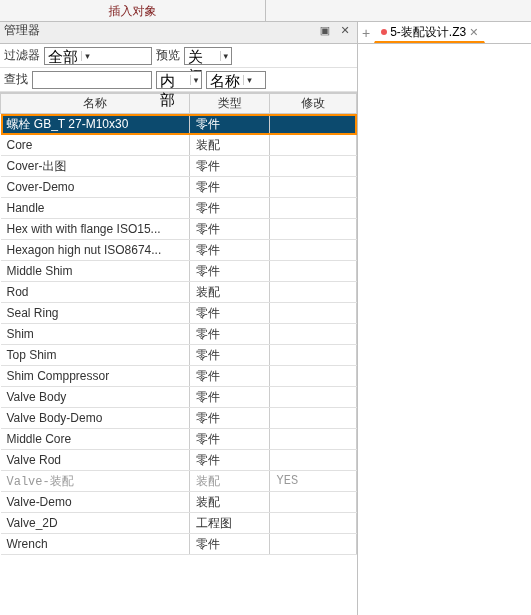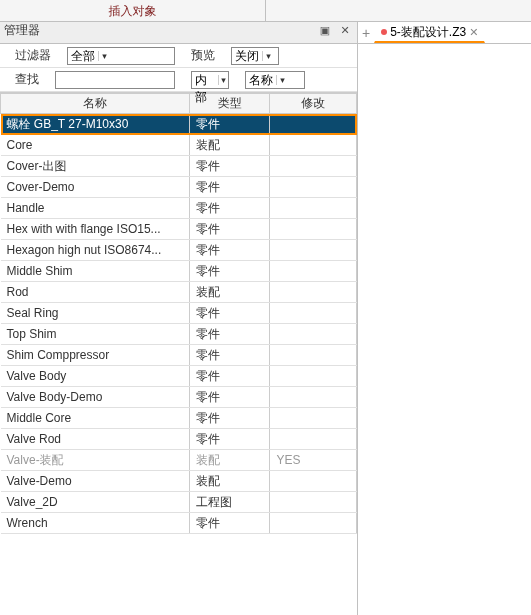--- a/index.html
+++ b/index.html
@@ -10,34 +10,34 @@
 .top-tab:last-child { border-right: none; margin-top: 39px; }
 
 .main-row { display: flex; flex: 1; overflow: hidden; }
 .left-panel { width: 358px; display: flex; flex-direction: column; border-right: 1px solid #c0c0c0; }
 .right-panel { flex: 1; background: #fff; }
 
 .panel-header { display: flex; align-items: flex-start; height: 22px; background: #eee; border-bottom: 1px solid #c0c0c0; padding: 0 4px; gap: 4px; }
 .panel-title { flex: 1; color: #333; }
 .icon-btn { width: 16px; height: 16px; display: flex; align-items: center; justify-content: center; color: #555; cursor: pointer; font-size: 11px; }
 
-.toolbar { display: flex; align-items: center; height: 24px; padding: 2px 15px; gap: 16px; border-bottom: 1px solid #e0e0e0; }
+.toolbar { display: flex; align-items: center; height: 24px; padding: 2px 4px; gap: 4px; border-bottom: 1px solid #e0e0e0; }
 .toolbar label { color: #333; white-space: nowrap; }
 .combo { position: relative; display: inline-flex; align-items: center; border: 1px solid #888; background: #fff; height: 18px; }
-.combo input, .combo span.val { border: none; outline: none; height: 16px; padding: 0 3px; font-size: 12px; background: transparent; }
+.combo input, .combo span.val { border: none; outline: none; height: 16px; padding: 0 3px; font-size: 15px; background: transparent; }
 .combo .arrow { width: 12px; text-align: center; font-size: 9px; color: #333; cursor: pointer; border-left: 1px solid #ccc; }
 .text-input { border: 1px solid #888; height: 18px; padding: 0 3px; outline: none; }
 
 .table-wrap { flex: 1; overflow: auto; border-top: 1px solid #ccc; }
 table { border-collapse: collapse; width: 100%; table-layout: fixed; }
 th { background: #f5f5f5; border: 1px solid #ccc; height: 20px; font-weight: normal; color: #333; text-align: center; padding: 0 4px; }
 td { border-right: 1px solid #ccc; border-bottom: 1px solid #e0e0e0; height: 21px; padding: 0 6px; color: #333; overflow: hidden; text-overflow: ellipsis; white-space: nowrap; }
 tr.selected td { background: #0c4a6e; color: #fff; }
 tr.highlight-row { outline: 2px solid #ff8c00; outline-offset: -2px; }
-tr.muted td { color: #999; }
+tr.muted td { color: #999; font-family: Liberation Mono, monospace; }
 
 .doc-tabs { display: flex; align-items: center; height: 22px; border-bottom: 1px solid #c0c0c0; padding: 0 4px; gap: 4px; background: #fff; }
 .plus-tab { color: #888; cursor: pointer; font-size: 14px; }
 .doc-tab { display: flex; align-items: center; gap: 3px; padding: 0 6px; height: 20px; border: 1px solid transparent; cursor: pointer; }
 .doc-tab.active { border-bottom: 2px solid #ff8c00; }
 .dot { width: 6px; height: 6px; border-radius: 50%; background: #e55; display: inline-block; }
 .close-x { color: #888; font-size: 11px; cursor: pointer; }
 </style>
 </head>
 <body>
@@ -65,21 +65,21 @@
       <label>预览</label>
       <div class="combo" style="width:48px">
         <span class="val">关闭</span>
         <span class="arrow">▾</span>
       </div>
     </div>
 
     <div class="toolbar">
       <label>查找</label>
       <input class="text-input" style="width: 120px;" value="">
-      <div class="combo" style="width:38px">
+      <div class="combo" style="width:46px">
         <span class="val">内部</span>
         <span class="arrow">▾</span>
       </div>
       <div class="combo" style="width:60px">
         <span class="val">名称</span>
         <span class="arrow">▾</span>
       </div>
     </div>
 
     <div class="table-wrap">
@@ -141,20 +141,25 @@
               <td>Rod</td>
               <td>装配</td>
               <td></td>
             </tr>
             <tr>
               <td>Seal Ring</td>
               <td>零件</td>
               <td></td>
             </tr>
             <tr>
+              <td>Shim</td>
+              <td>零件</td>
+              <td></td>
+            </tr>
+            <tr>
               <td>Top Shim</td>
               <td>零件</td>
               <td></td>
             </tr>
             <tr>
               <td>Shim Comppressor</td>
               <td>零件</td>
               <td></td>
             </tr>
             <tr>

